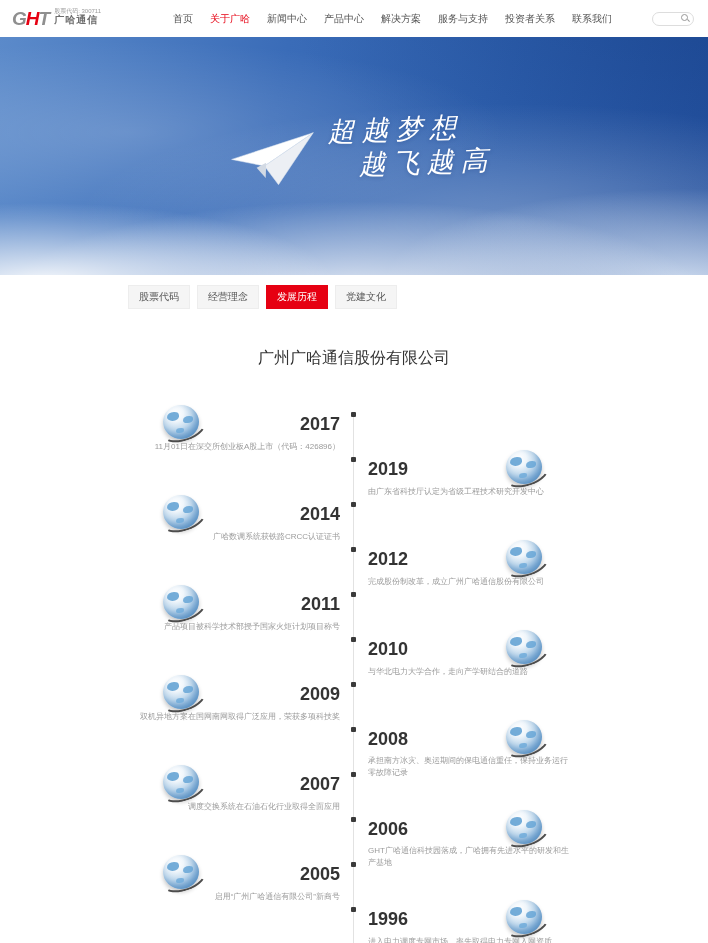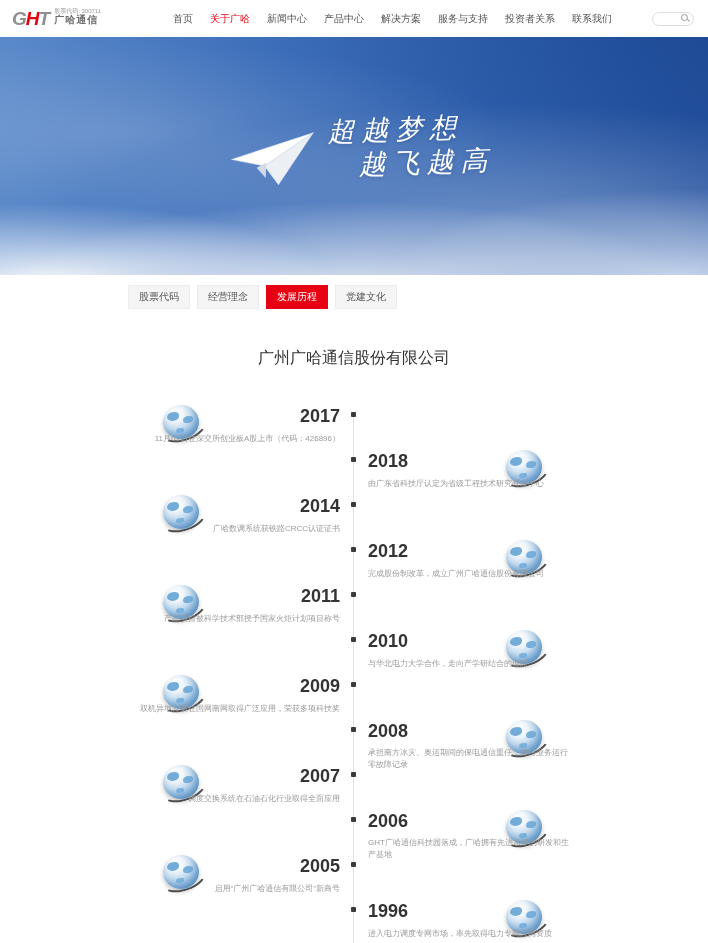--- a/index.html
+++ b/index.html
@@ -56,21 +56,21 @@
   
   .section-title { text-align:center; font-size:16px; color:#333; margin-top:39px; font-weight:normal; }
 
   
   .timeline { position:relative; margin-top:33px; height:600px; }
   .timeline::before { content:""; position:absolute; left:353px; top:10px; bottom:-20px;
     width:1px; background:#e2e2e2; }
   .t-item { position:relative; height:45px; }
   .t-item .dot { position:absolute; left:351px; top:10px; width:5px; height:5px;
     background:#3a3a3a; border-radius:1px; }
-  .t-item .content { position:absolute; top:4px; width:310px; }
+  .t-item .content { position:absolute; top:12px; width:310px; }
   .t-item.left .content { right:368px; text-align:right; }
   .t-item.right .content { left:368px; text-align:left; }
   .t-year { font-size:18px; font-weight:bold; color:#333; line-height:1.15; }
   .t-desc { display:inline-block; max-width:205px; font-size:8px; color:#9b9b9b;
     line-height:1.5; margin-top:5px; }
 
   .globe { position:absolute; top:3px; width:38px; height:38px; }
   .t-item.left .globe { left:163px; }
   .t-item.right .globe { left:506px; }
   .g-sphere { position:relative; width:36px; height:34px; border-radius:50%;
@@ -137,21 +137,21 @@
       <div class="globe">
         <div class="g-sphere"></div>
       </div>
       <div class="content"><div class="t-year">2017</div><div class="t-desc">11月01日在深交所创业板A股上市（代码：426896）</div></div>
     </div>
     <div class="t-item right">
       <span class="dot"></span>
       <div class="globe">
         <div class="g-sphere"></div>
       </div>
-      <div class="content"><div class="t-year">2018</div><div class="t-desc">由广东省科技厅认定为省级工程技术研究开发中心</div></div>
+      <div class="content"><div class="t-year">2019</div><div class="t-desc">由广东省科技厅认定为省级工程技术研究开发中心</div></div>
     </div>
     <div class="t-item left">
       <span class="dot"></span>
       <div class="globe">
         <div class="g-sphere"></div>
       </div>
       <div class="content"><div class="t-year">2014</div><div class="t-desc">广哈数调系统获铁路CRCC认证证书</div></div>
     </div>
     <div class="t-item right">
       <span class="dot"></span>

